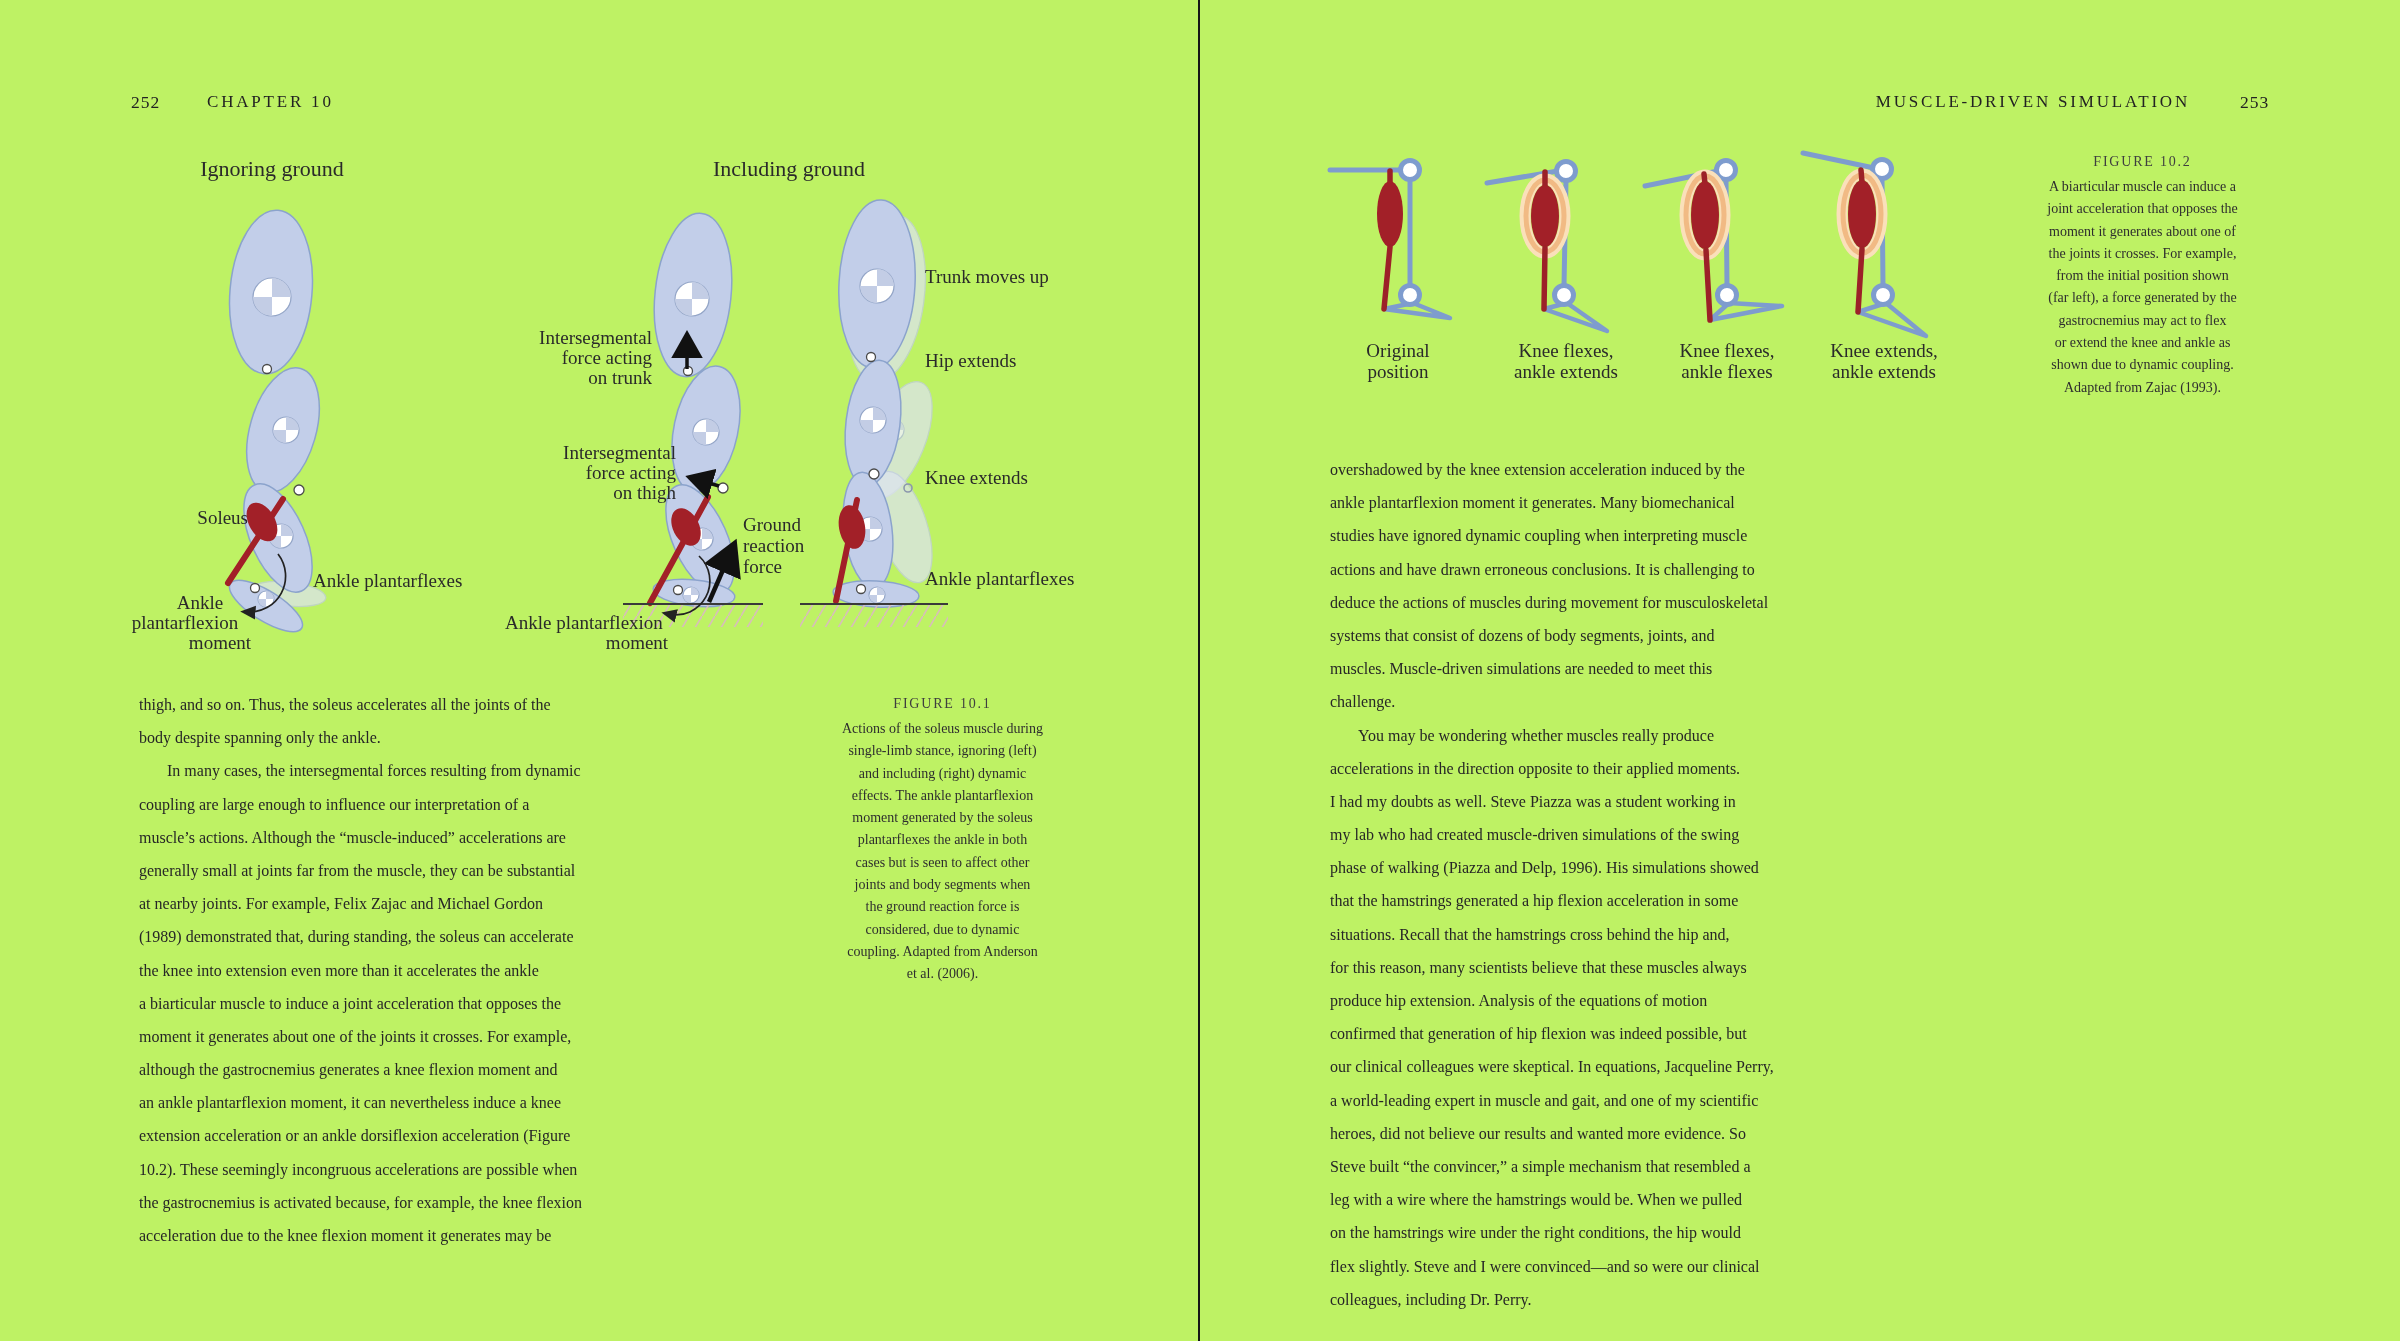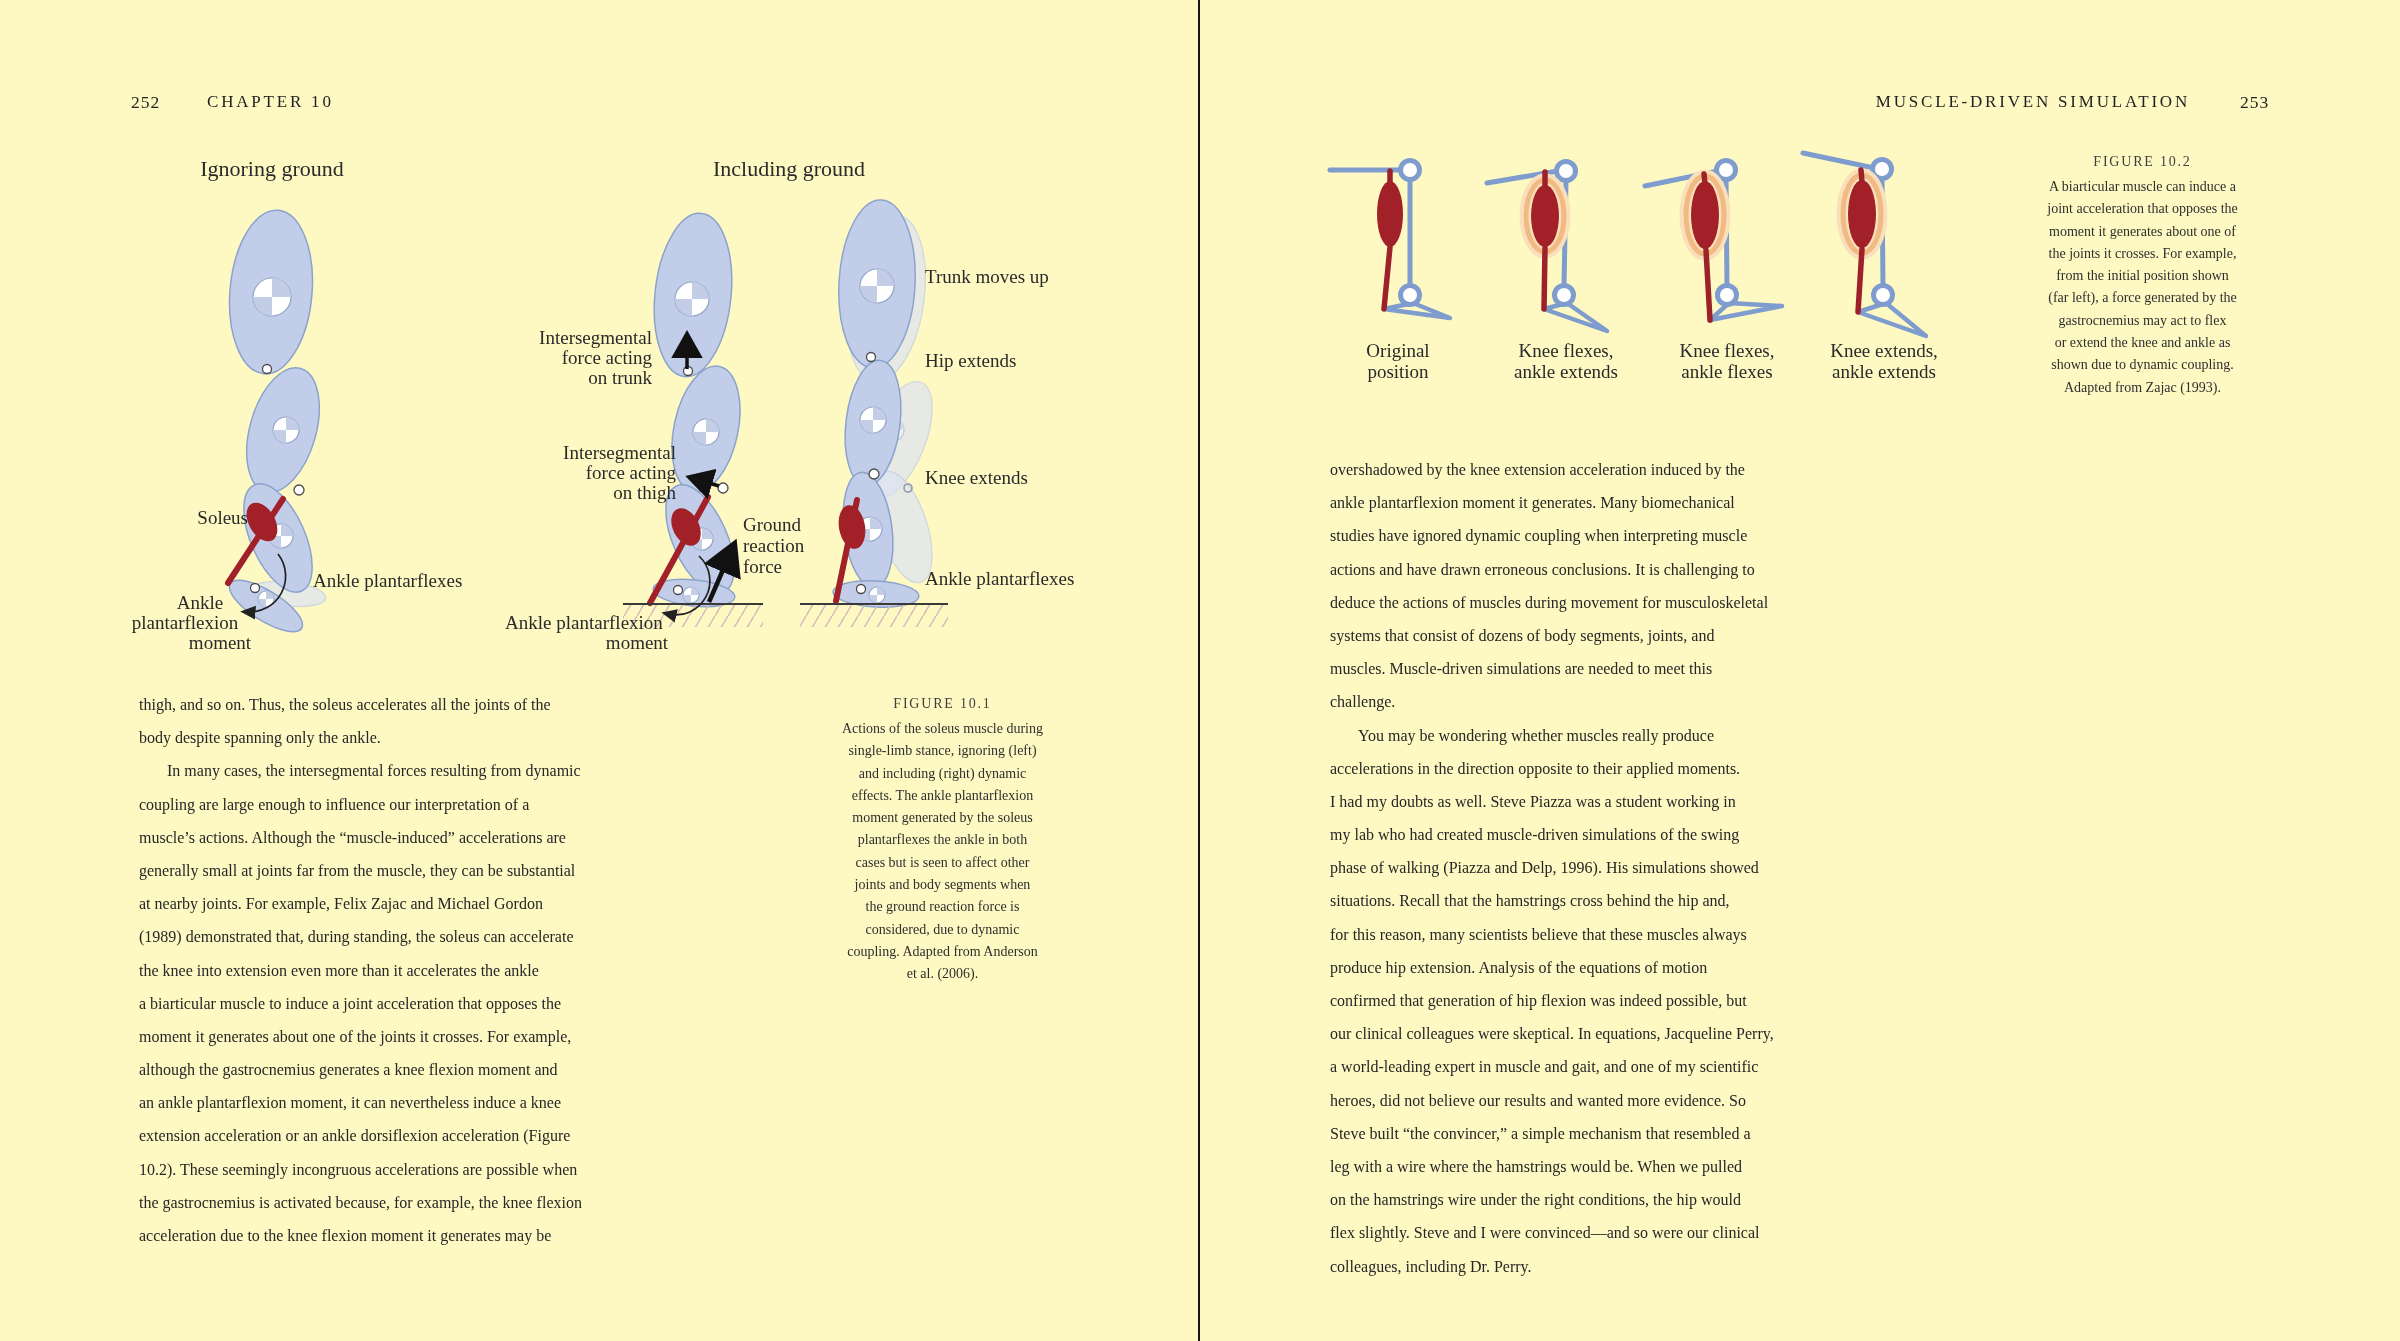--- a/index.html
+++ b/index.html
@@ -1,16 +1,16 @@
 <!DOCTYPE html>
 <html><head>
 <meta charset="utf-8">
 <style>
   html,body{margin:0;padding:0;background:#ffffff;}
-  #spread{position:relative;width:2400px;height:1341px;background:#fef9c3;overflow:hidden;
+  #spread{position:relative;width:2400px;height:1341px;background:#bef264;overflow:hidden;
           font-family:"Liberation Serif", serif;color:#262626;}
   .abs{position:absolute;}
   #divider{position:absolute;left:1198px;top:0;width:2px;height:1341px;background:#161616;}
   .running-head{font-size:17px;letter-spacing:2.8px;color:#222;white-space:nowrap;}
   .folio{font-size:17.5px;letter-spacing:1px;color:#222;}
   .body-col{font-size:16px;line-height:33.2px;white-space:nowrap;color:#262626;}
   .body-line{height:33.2px;}
   .body-line.indent{padding-left:28px;}
   .caption{width:285px;text-align:center;}
   .caption-label{font-size:14px;letter-spacing:1.8px;color:#3f3f3f;margin-bottom:6px;}
@@ -282,20 +282,21 @@
       <div class="body-line">actions and have drawn erroneous conclusions. It is challenging to</div>
       <div class="body-line">deduce the actions of muscles during movement for musculoskeletal</div>
       <div class="body-line">systems that consist of dozens of body segments, joints, and</div>
       <div class="body-line">muscles. Muscle-driven simulations are needed to meet this</div>
       <div class="body-line">challenge.</div>
       <div class="body-line indent">You may be wondering whether muscles really produce</div>
       <div class="body-line">accelerations in the direction opposite to their applied moments.</div>
       <div class="body-line">I had my doubts as well. Steve Piazza was a student working in</div>
       <div class="body-line">my lab who had created muscle-driven simulations of the swing</div>
       <div class="body-line">phase of walking (Piazza and Delp, 1996). His simulations showed</div>
+      <div class="body-line">that the hamstrings generated a hip flexion acceleration in some</div>
       <div class="body-line">situations. Recall that the hamstrings cross behind the hip and,</div>
       <div class="body-line">for this reason, many scientists believe that these muscles always</div>
       <div class="body-line">produce hip extension. Analysis of the equations of motion</div>
       <div class="body-line">confirmed that generation of hip flexion was indeed possible, but</div>
       <div class="body-line">our clinical colleagues were skeptical. In equations, Jacqueline Perry,</div>
       <div class="body-line">a world-leading expert in muscle and gait, and one of my scientific</div>
       <div class="body-line">heroes, did not believe our results and wanted more evidence. So</div>
       <div class="body-line">Steve built “the convincer,” a simple mechanism that resembled a</div>
       <div class="body-line">leg with a wire where the hamstrings would be. When we pulled</div>
       <div class="body-line">on the hamstrings wire under the right conditions, the hip would</div>

